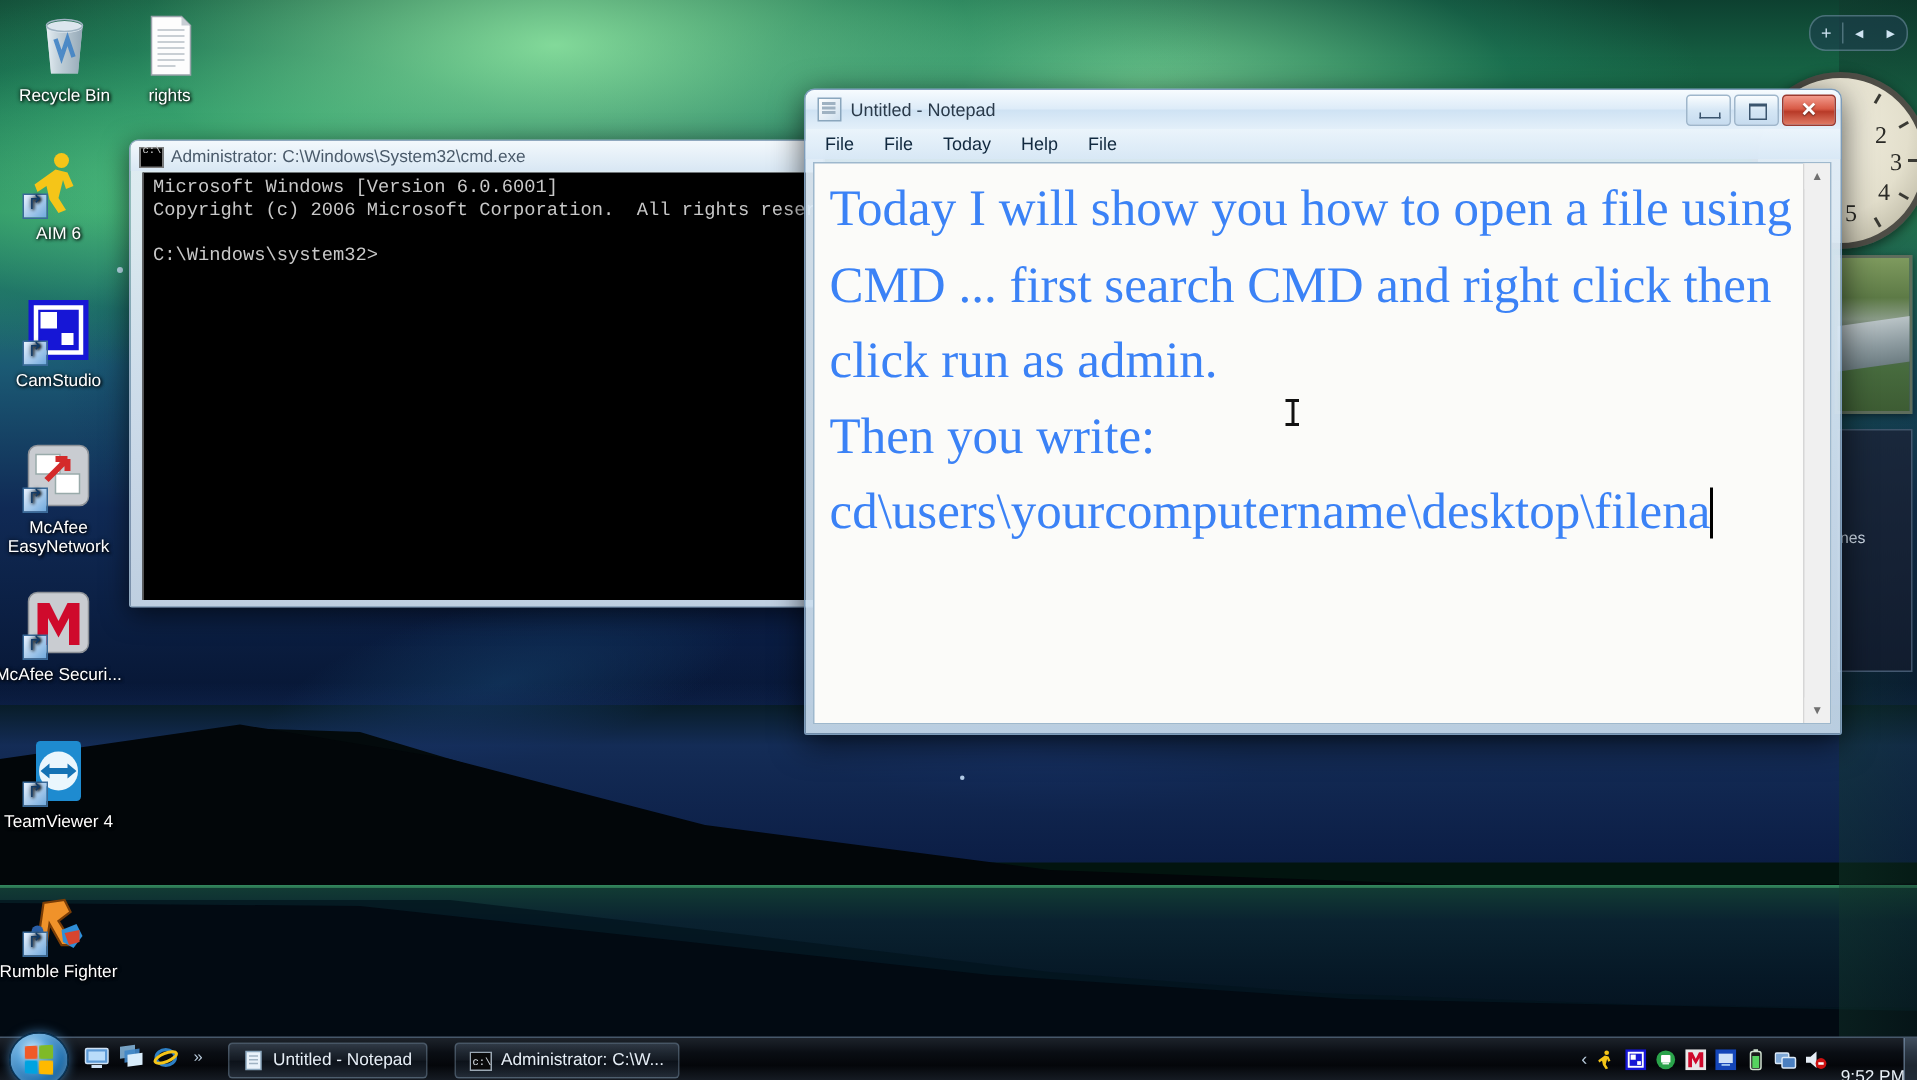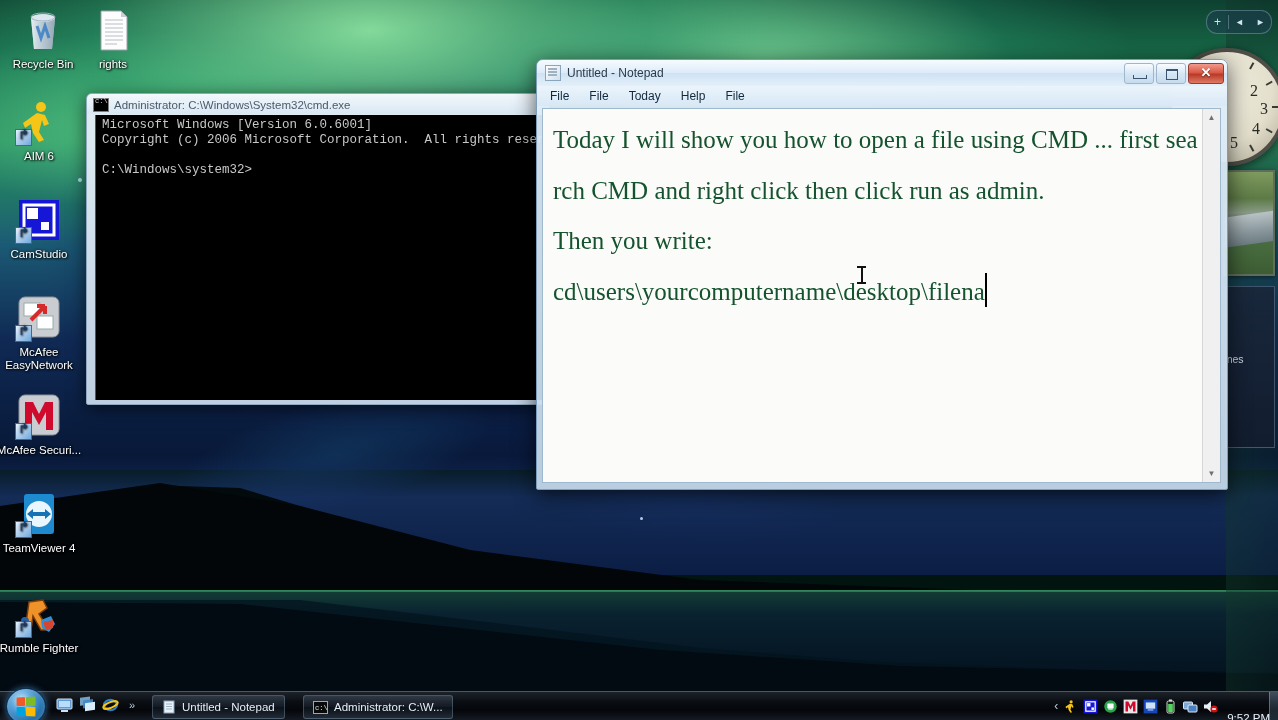--- a/index.html
+++ b/index.html
@@ -184,22 +184,22 @@
   #notepad-client {
     position: absolute; left: 5px; top: 48px; width: 679px; height: 375px;
     background: #fbfbf9;
     border: 1px solid #9eb8cd;
     box-sizing: border-box;
     display: flex;
   }
   #notepad-text {
     flex: 1; padding: 6px 2px 0 10px;
     font-family: "Liberation Serif", serif;
-    font-size: 25px; line-height: 50.5px;
-    color: #14532d; white-space: pre-wrap;
+    font-size: 34px; line-height: 50.5px;
+    color: #3b82f6; white-space: pre-wrap;
     word-break: break-all; overflow: hidden;
     position: relative;
   }
   #np-caret {
     display: inline-block; width: 2px; height: 34px;
     background: #000; vertical-align: -7px;
     margin-left: 0px;
   }
   #np-scrollbar {
     width: 17px; background: #f0f0f0;

